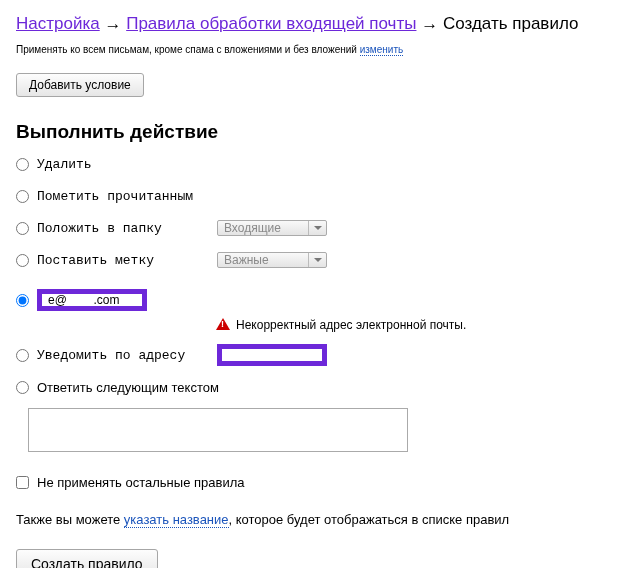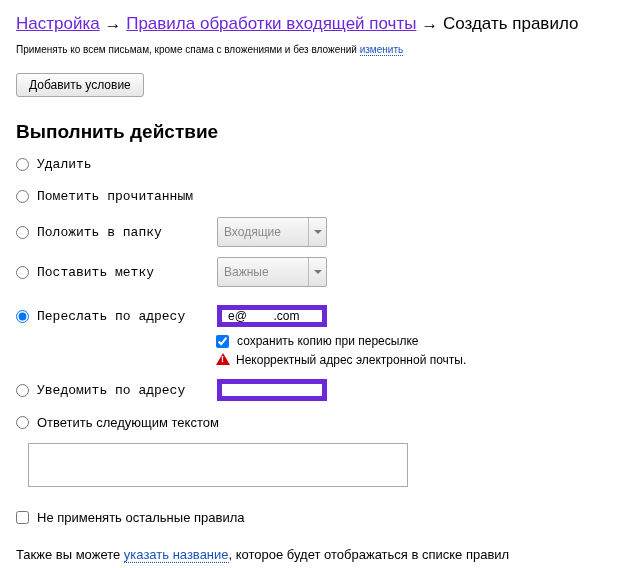--- a/index.html
+++ b/index.html
@@ -65,21 +65,21 @@
     .opt-label {
       flex: 0 0 180px;
       font-family: Liberation Mono, monospace;
     }
     .select {
       display: inline-flex;
       align-items: center;
       border: 1px solid #aaa;
       background: linear-gradient(#f9f9f9, #e4e4e4);
       color: #8a8a8a;
-      height: 30px;
+      height: 16px;
       width: 110px;
       padding: 0 6px;
       font-size: 12px;
       border-radius: 2px;
       position: relative;
       cursor: default;
     }
     .select .arrow {
       position: absolute;
       right: 0;
@@ -205,29 +205,24 @@
   <div class="select">
     <span>Важные</span>
     <span class="arrow"></span>
   </div>
 </div>
 
 <div class="gap"></div>
 
 <div class="opt-row">
   <input type="radio" class="radio" name="act" checked="" style="">
-  <span class="opt-label">Переслать по адресу</span>
   <input type="text" class="text-input" value="e@        .com" style="">
 </div>
 
 <div class="sub-block">
-  <div class="checkbox-row">
-    <input type="checkbox" class="checkbox" checked="" style="">
-    <span>сохранить копию при пересылке</span>
-  </div>
   <div class="err-row">
     <span class="warn-icon"></span>
     <span>Некорректный адрес электронной почты.</span>
   </div>
 </div>
 
 <div class="opt-row">
   <input type="radio" class="radio" name="act" style="">
   <span class="opt-label">Уведомить по адресу</span>
   <input type="text" class="text-input" style="">

